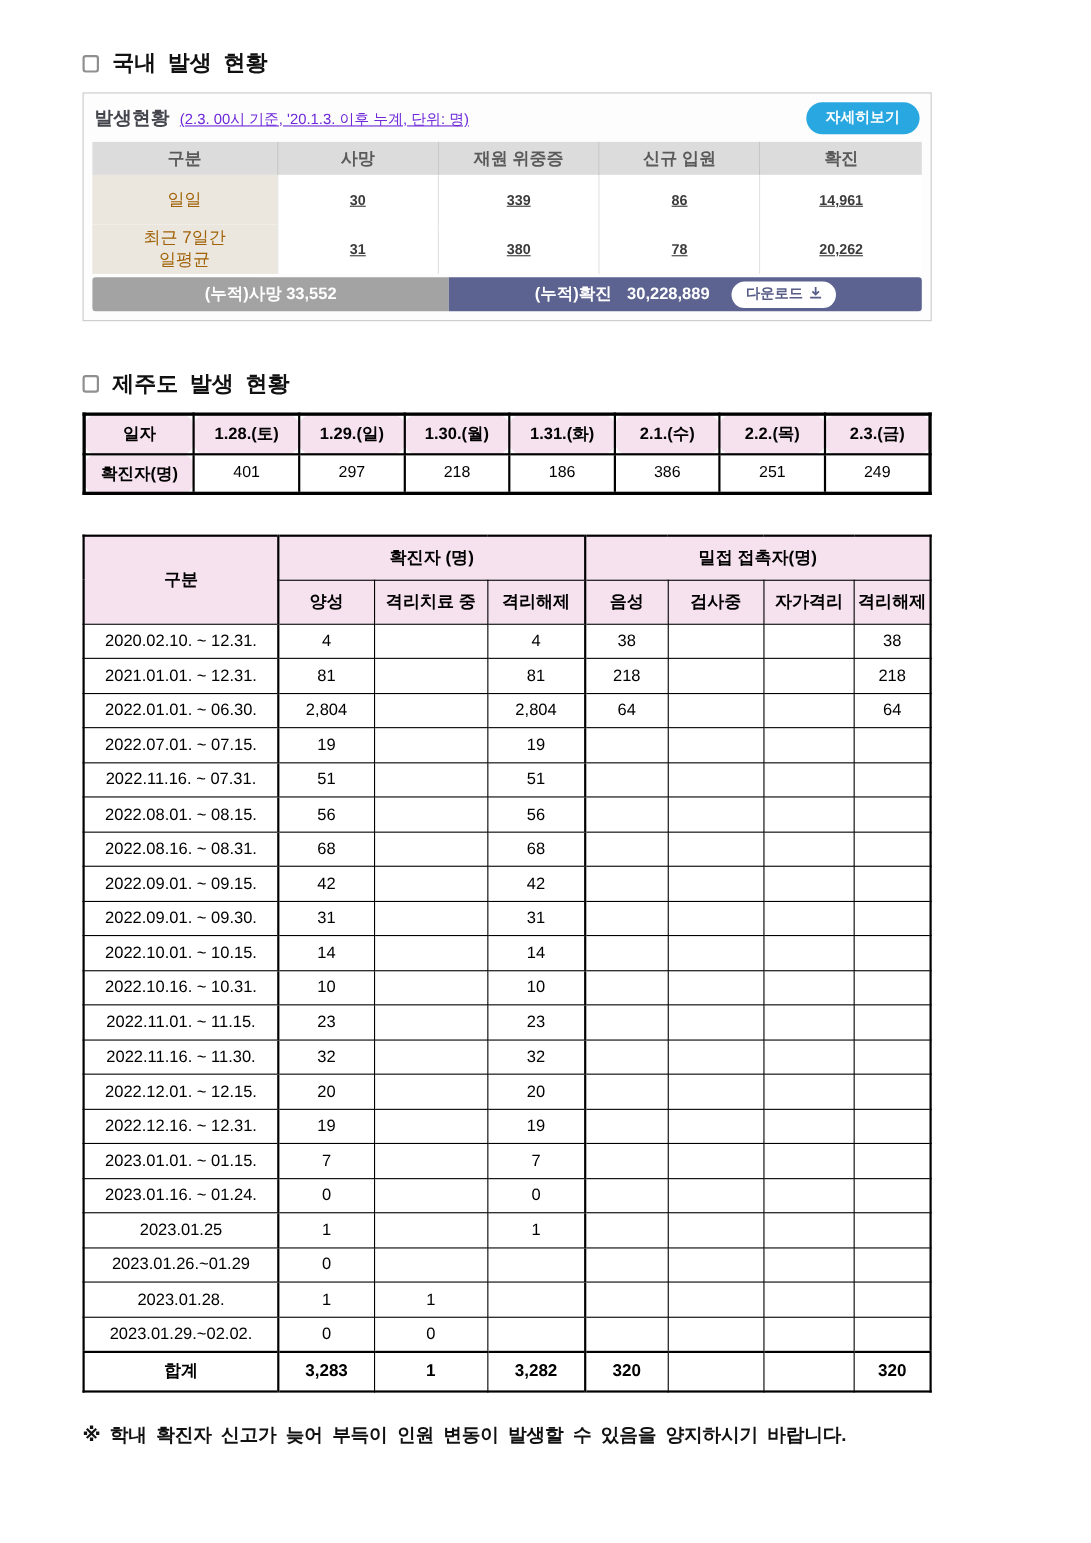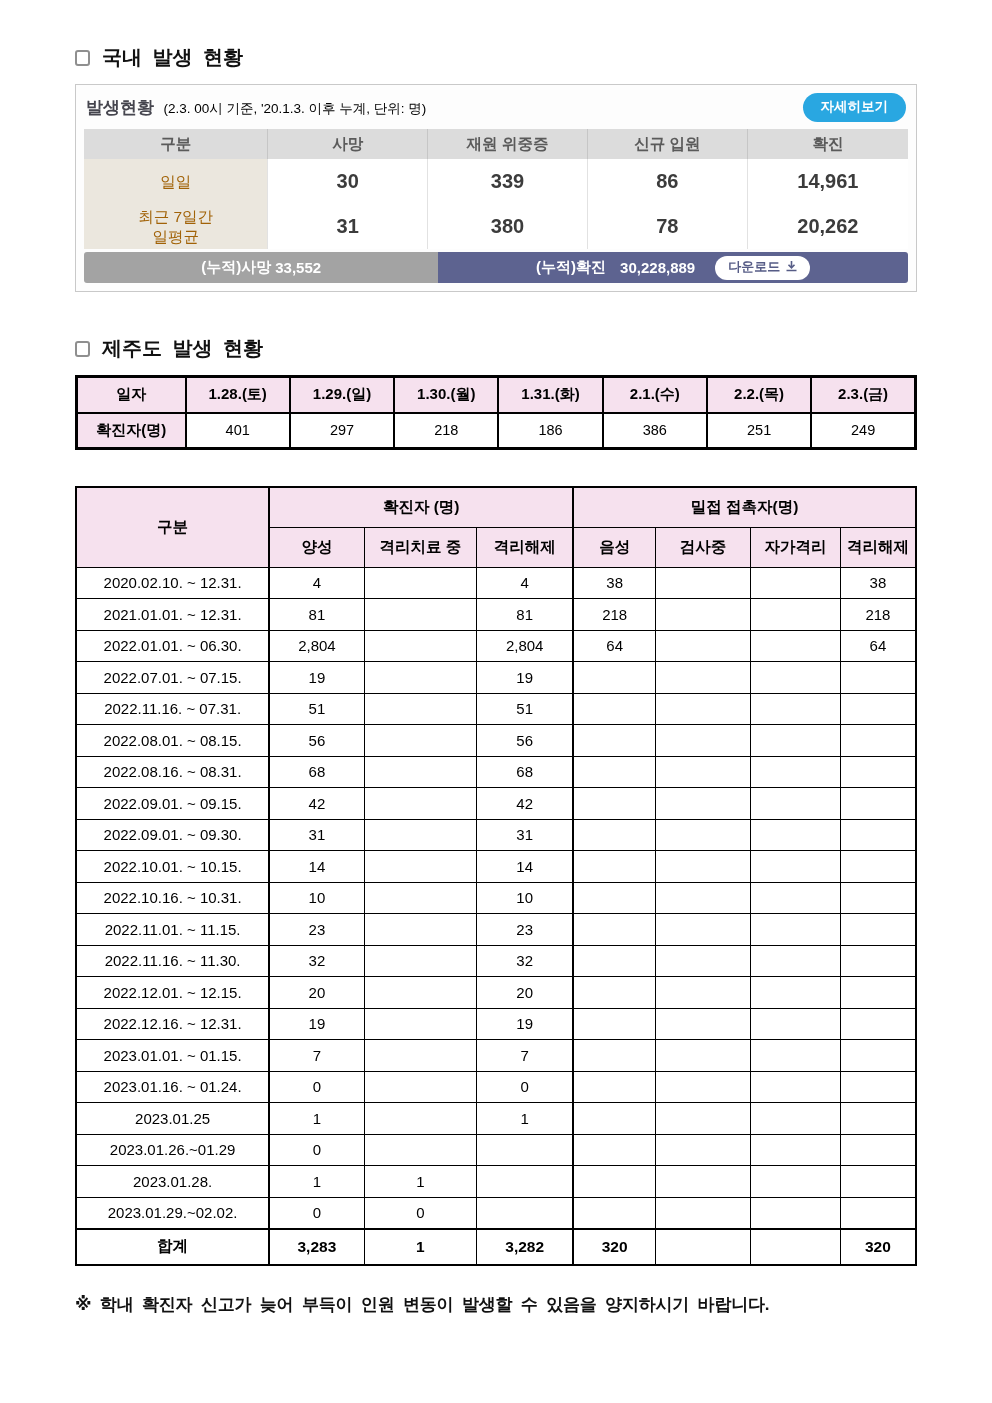--- a/index.html
+++ b/index.html
@@ -1,61 +1,61 @@
 <!DOCTYPE html>
 <html style="--accent: #29a7e1; --barGray: #a3a3a3; --barNavy: #5d6390; --pink: #f6e1ee;"><head>
 <meta charset="utf-8">
 <style>
   * { margin:0; padding:0; box-sizing:border-box; }
   html,body { background:#ffffff; width:992px; min-height:1403px;
     font-family:"Liberation Sans","DejaVu Sans",sans-serif; color:#000; }
-  .page { width:842px; margin:44px 0 0 75px; }
+  .page { width:772px; margin:44px 0 0 75px; }
 
   
   .heading { display:flex; align-items:center; gap:12px; font-size:20px;
     font-weight:bold; color:#111; word-spacing:5px; margin-bottom:13px; }
   .hsq { width:15px; height:16px; border:2px solid #8f8f8f; border-radius:3px;
     flex:0 0 auto; background:#fff; }
 
   
   .panel { border:1px solid #c9c9c9; background:#fdfdfd; padding:5px 8px 8px;
     margin-bottom:43px; }
   .panel-title-row { display:flex; align-items:center; justify-content:space-between;
     padding:3px 2px 7px 2px; }
   .pt { font-weight:bold; font-size:17px; color:#45454e; }
-  .ps { color:#000000; font-size:13.5px; margin-left:5px; }
+  .ps { color:#6d28d9; font-size:13.5px; margin-left:5px;text-decoration:underline; }
   .detail-btn { background:var(--accent,#29a7e1); color:#fff; border:none;
     border-radius:15px; padding:5px 18px 6px; font-size:13.5px; font-weight:bold;
     font-family:inherit; cursor:pointer; }
   table.dom { width:100%; border-collapse:collapse; }
   table.dom thead th { background:#dcdcdc; color:#5a5a5a; font-size:15.5px;
     font-weight:bold; height:30px; }
   table.dom thead th.div, table.dom tbody td.div { border-left:1px solid #c6c6c6; }
   table.dom tbody th { background:#ebe7de; color:#a16207; font-size:15.5px;
     font-weight:normal; height:45px; white-space:pre-line; line-height:1.25; }
-  table.dom tbody td { background:#fff; text-align:center; font-size:20px;
-    font-weight:bold; color:#3c3c3c; }
+  table.dom tbody td { background:#fff; text-align:center; font-size:13px;
+    font-weight:bold; color:#3c3c3c;text-decoration:underline; }
   table.dom tbody td.div { border-left:1px solid #e2e2e2; }
   .cumbar { margin-top:3px; display:flex; height:31px; color:#fff;
     font-size:15px; font-weight:bold; }
   .cum-left { width:43%; background:var(--barGray,#a3a3a3); display:flex;
     align-items:center; justify-content:center; gap:4px; border-radius:3px 0 0 3px; }
   .cum-right { width:57%; background:var(--barNavy,#5d6390); display:flex;
     align-items:center; justify-content:center; gap:14px; border-radius:0 3px 3px 0; }
   .dl-btn { background:#fff; color:#565c86; border:none; border-radius:13px;
     padding:2px 13px 4px; font-size:13px; font-weight:bold; font-family:inherit;
     display:flex; align-items:center; gap:6px; cursor:pointer; margin-left:6px; }
   .dl-btn svg { display:block; }
 
   
   table.jeju { width:100%; border-collapse:collapse; border:3px solid #000;
     margin-bottom:36px; }
   table.jeju th, table.jeju td { border:2px solid #000; height:36px;
     text-align:center; }
-  table.jeju th { background:var(--pink,#f6e1ee); font-size:15px; font-weight:bold; }
+  table.jeju th { background:var(--pink,#f6e1ee); font-size:15px; font-weight:bold;border-radius:11px; }
   table.jeju td { font-size:14.5px; font-weight:normal; }
 
   
   table.campus { width:100%; border-collapse:collapse; border:2px solid #000;
     margin-bottom:27px; }
   table.campus th { background:var(--pink,#f6e1ee); border:1px solid #000;
     font-size:15.5px; font-weight:bold; height:40px; }
   table.campus td { border:1px solid #000; height:31.5px; text-align:center;
     font-size:15px; background:#fff; }
   table.campus .gsep { border-right:2px solid #000 !important; }

